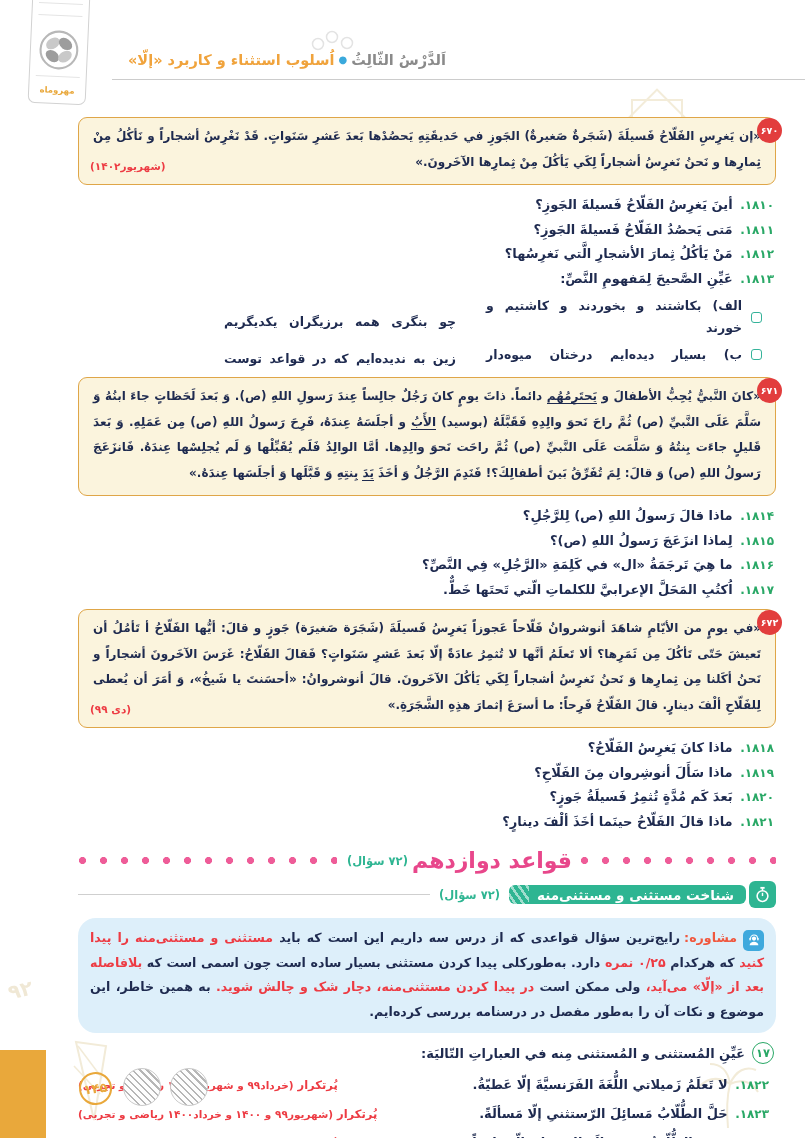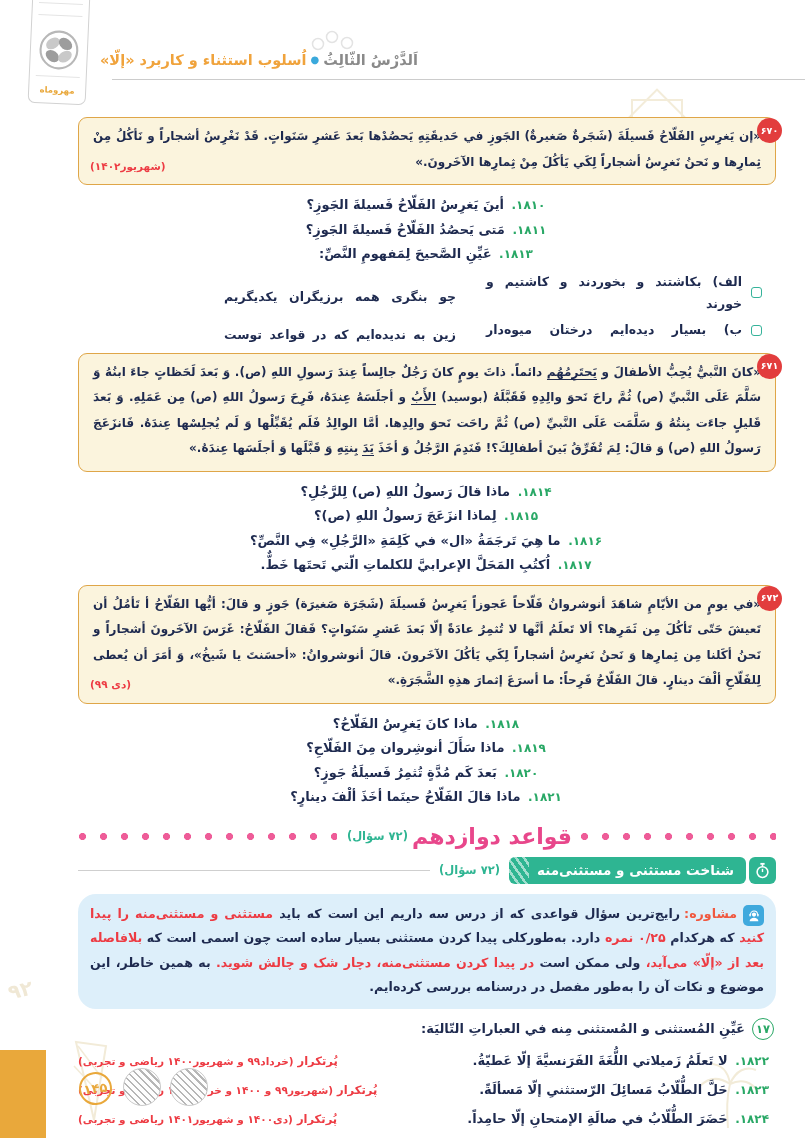--- a/index.html
+++ b/index.html
@@ -22,21 +22,21 @@
     border:1.5px solid #d2d2d2; border-radius:7px; transform:rotate(2.5deg);
     background:#fff;
   }
   .logo-sketch .line { position:absolute; left:6px; right:6px; height:1px; background:#e4e4e4; }
   .logo-butterfly { position:absolute; top:36px; left:7px; }
   .logo-brand {
     position:absolute; bottom:8px; left:0; right:0; text-align:center;
     color:#e9a83b; font-size:8.5px; font-weight:bold;
   }
   .lesson-title {
-    position:absolute; top:52px; left:100px; white-space:nowrap;
+    position:absolute; top:52px; left:128px; white-space:nowrap;
     font-size:14.5px; font-weight:bold;
   }
   .lesson-title .gray { color:#8a8a8a; }
   .lesson-title .dot { color:#3aa9dc; font-size:10px; vertical-align:2px; margin:0 4px; }
   .lesson-title .orange { color:#f0a33c; }
   .header-rule { position:absolute; top:79px; left:112px; right:0; height:1px; background:#cccccc; }
 
   
   .content { position:absolute; top:110px; left:78px; right:29px; }
 
@@ -51,21 +51,21 @@
     position:absolute; left:11px; bottom:5px;
     color:#ed3b43; font-size:10.5px; font-weight:bold; background:#fbf4dd; padding-right:4px;
   }
   .badge {
     position:absolute; top:0; right:-7px; width:25px; height:25px; border-radius:50%;
     background:#e23d3d; color:#fff; font-size:9.5px; font-weight:bold;
     display:flex; align-items:center; justify-content:center;
   }
 
   
-  .q-list { list-style:none; margin:8px 2px 4px 0;text-align:center; }
+  .q-list { list-style:none; margin:8px 2px 4px 0; }
   .q-list li { line-height:24.5px; font-size:13px; font-weight:bold; }
   .q-num { color:#29a866; font-size:12px; margin-left:3px; }
 
   
   .poem { margin:2px 14px 2px 0; }
   .poem-row { display:flex; align-items:center; line-height:22px; font-size:12.5px; font-weight:bold; }
   .checkbox { flex:0 0 11px; width:11px; height:11px; border:1.6px solid #35b39a; border-radius:3px; margin-left:9px; }
   .hemi { text-align:justify; text-align-last:justify; }
   .hemi.h1 { width:256px; }
   .hemi.h2 { width:232px; margin-right:30px;margin-top:9px; }
@@ -74,21 +74,21 @@
   .rules-row { display:flex; align-items:center; margin:14px 0 8px; }
   .dots { height:9px; background:radial-gradient(circle at 4.5px 4.5px, #ee5c98 3.3px, transparent 3.8px) repeat-x; background-size:21px 9px; }
   .dots.r { flex:0 0 196px; }
   .dots.l { flex:1; margin-right:4px; }
   .rules-title { color:#e8478b; font-size:22px; font-weight:bold; margin:0 8px 0 4px; white-space:nowrap; }
   .rules-count { color:#2eb592; font-size:11.5px; font-weight:bold; white-space:nowrap; margin-left:6px; }
 
   
   .band-row { display:flex; align-items:center; margin:4px 0 10px; }
   .band-iconbox { flex:0 0 27px; width:27px; height:27px; background:#2eb592; border-radius:6px; display:flex; align-items:center; justify-content:center; margin-left:3px; }
-  .band-rect { display:flex; align-items:center; height:27px; background:#2eb592; border-radius:6px; color:#fff; font-size:13.5px; font-weight:bold; }
+  .band-rect { display:flex; align-items:center; height:19px; background:#2eb592; border-radius:6px; color:#fff; font-size:13.5px; font-weight:bold; }
   .band-text { padding:0 12px 0 8px; white-space:nowrap; }
   .band-hatch { width:20px; height:27px; border-radius:6px 0 0 6px;
     background:repeating-linear-gradient(55deg, rgba(255,255,255,.55) 0 2.5px, transparent 2.5px 6.5px); }
   .band-count { color:#2eb592; font-size:11.5px; font-weight:bold; margin:0 9px; white-space:nowrap; }
   .band-line { flex:1; height:1px; background:#cfcfcf; }
 
   
   .advice {
     background:#ddeffa; border-radius:18px; padding:8px 12px 9px;
     font-size:12.6px; font-weight:bold; line-height:24.5px; text-align:justify; margin-bottom:9px;
@@ -163,20 +163,21 @@
   <span class="gray">اَلدَّرْسُ الثّالِثُ</span><span class="dot">●</span><span class="orange">اُسلوب استثناء و کاربرد «إلّا»</span>
 </div>
 <div class="header-rule"></div>
 
 <div class="content">
 
   <div class="passage-box"><span class="badge">۶۷۰</span><span><span>«إن يَغرِسِ الفَلّاحُ فَسيلَةَ (شَجَرةٌ صَغيرةٌ) الجَوزِ في حَديقَتِهِ يَحصُدْها بَعدَ عَشرِ سَنَواتٍ. قَدْ نَغْرِسُ أشجاراً و نَأكُلُ مِنْ ثِمارِها و نَحنُ نَغرِسُ أشجاراً لِكَي يَأكُلَ مِنْ ثِمارِها الآخَرونَ.»</span></span><span class="passage-src">(شهریور۱۴۰۲)</span></div>
   <ol class="q-list">
       <li><span class="q-num">۱۸۱۰.</span> <span>أينَ يَغرِسُ الفَلّاحُ فَسيلةَ الجَوزِ؟</span></li>
       <li><span class="q-num">۱۸۱۱.</span> <span>مَتی يَحصُدُ الفَلّاحُ فَسيلةَ الجَوزِ؟</span></li>
+      <li><span class="q-num">۱۸۱۲.</span> <span>مَنْ يَأكُلُ ثِمارَ الأشجارِ الَّتي نَغرِسُها؟</span></li>
       <li><span class="q-num">۱۸۱۳.</span> <span>عَيِّنِ الصَّحيحَ لِمَفهومِ النَّصِّ:</span></li>
     </ol>
 
   <div class="poem" id="poem">
       <div class="poem-row">
         <span class="checkbox"></span>
         <span class="hemi h1">الف) بکاشتند و بخوردند و کاشتیم و خورند</span>
         <span class="hemi h2">چو بنگری همه برزیگران یکدیگریم</span>
       </div>
       <div class="poem-row">

